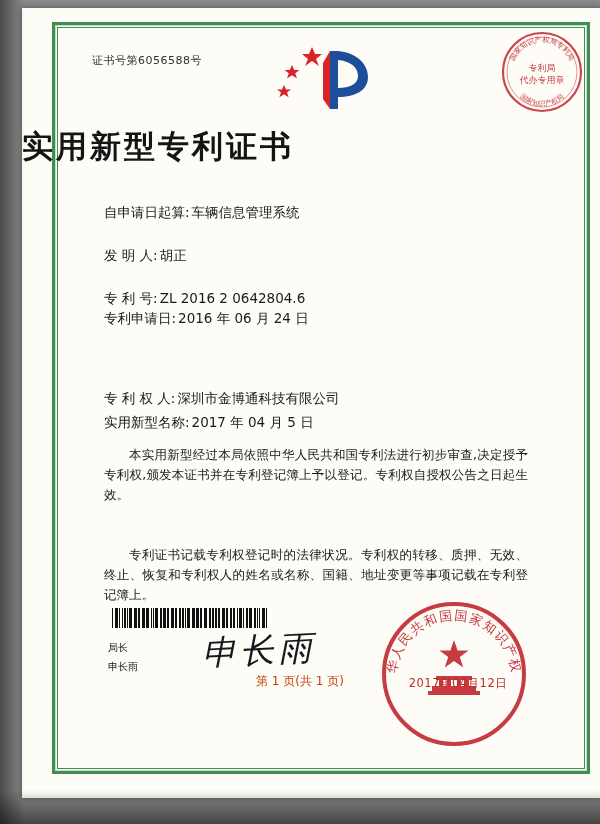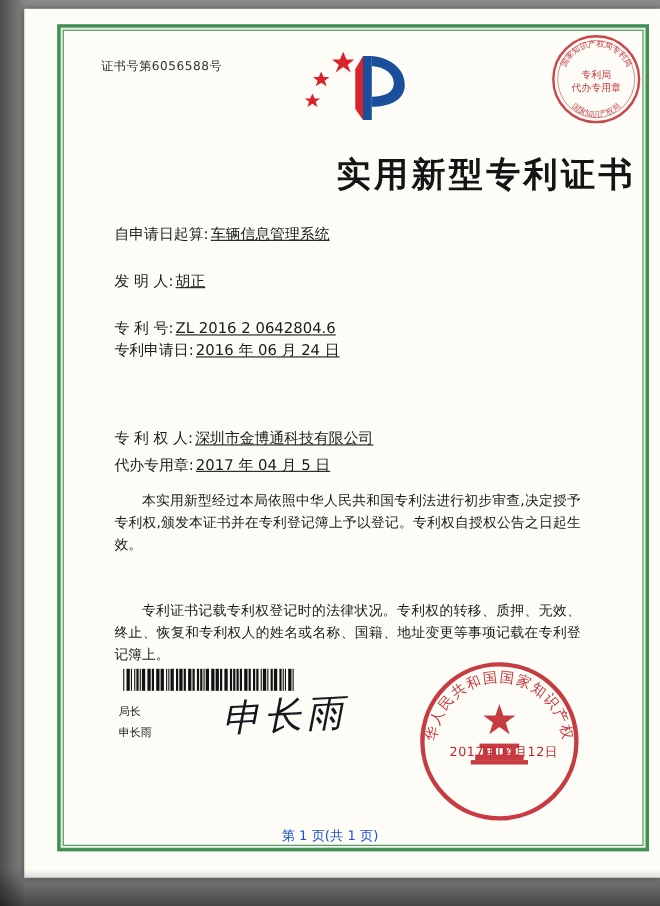--- a/index.html
+++ b/index.html
@@ -91,39 +91,38 @@
     top: 22px;
     width: 84px;
     height: 84px;
   }
 
   #title {
     position: absolute;
     left: 0;
     top: 118px;
     width: 556px;
-    text-align: right;
+    text-align: left;
     font-size: 31px;
     font-weight: bold;
     letter-spacing: 3px;
     color: #141414;
     font-family: "DejaVu Sans", sans-serif;
-    margin-top: 12px;
   }
 
   .field {
     position: absolute;
     left: 82px;
     font-size: 13.5px;
     color: #1a1a1a;
     white-space: nowrap;
     font-family: "DejaVu Sans", sans-serif;
   }
   .field .lbl { letter-spacing: 0px; }
-  .field .val { margin-left: 2px; text-decoration: underline; }
+  .field .val { margin-left: 2px; }
 
   #f-name   { top: 196px; }
   #f-inv    { top: 239px; }
   #f-patno  { top: 282px; }
   #f-appdate{ top: 302px; }
   #f-holder { top: 382px; }
   #f-grant  { top: 406px; }
 
   .para {
     position: absolute;
@@ -192,25 +191,25 @@
     width: 108px;
     text-align: center;
     font-size: 11.5px;
     color: #c0272d;
     letter-spacing: 0.5px;
   }
 
   #pagenum {
     position: absolute;
     left: 0;
-    top: 744px;
+    top: 665px;
     width: 556px;
     text-align: center;
     font-size: 12px;
-    color: #1d4ed8;
+    color: #c2410c;
   }
 
   
   #scan-shadow-left {
     position: absolute; left: 0; top: 0; width: 24px; height: 824px;
     background: linear-gradient(to right, rgba(0,0,0,0.45), rgba(0,0,0,0));
     pointer-events: none;
   }
   #scan-shadow-bottom {
     position: absolute; left: 0; bottom: 0; width: 600px; height: 34px;
@@ -277,21 +276,21 @@
 
     <div class="field" id="f-appdate">
       <span class="lbl">专利申请日:</span><span class="val">2016 年 06 月 24 日</span>
     </div>
 
     <div class="field" id="f-holder">
       <span class="lbl">专 利 权 人:</span><span class="val">深圳市金博通科技有限公司</span>
     </div>
 
     <div class="field" id="f-grant">
-      <span class="lbl">代办专用章:</span><span class="val">2017 年 04 月 5 日</span>
+      <span class="lbl">实用新型名称:</span><span class="val">2017 年 04 月 5 日</span>
     </div>
 
     <div class="para" id="p1">本实用新型经过本局依照中华人民共和国专利法进行初步审查,决定授予专利权,颁发本证书并在专利登记簿上予以登记。专利权自授权公告之日起生效。</div>
     <div class="para" id="p3">专利证书记载专利权登记时的法律状况。专利权的转移、质押、无效、终止、恢复和专利权人的姓名或名称、国籍、地址变更等事项记载在专利登记簿上。</div>
 
     <div id="barcode"><span style="width: 1px; margin-right: 2px;"></span><span style="width: 3px; margin-right: 1px;"></span><span style="width: 1px; margin-right: 2px;"></span><span style="width: 1px; margin-right: 1px;"></span><span style="width: 2px; margin-right: 1px;"></span><span style="width: 1px; margin-right: 1px;"></span><span style="width: 3px; margin-right: 2px;"></span><span style="width: 3px; margin-right: 1px;"></span><span style="width: 2px; margin-right: 2px;"></span><span style="width: 3px; margin-right: 1px;"></span><span style="width: 3px; margin-right: 2px;"></span><span style="width: 1px; margin-right: 1px;"></span><span style="width: 1px; margin-right: 1px;"></span><span style="width: 3px; margin-right: 2px;"></span><span style="width: 2px; margin-right: 1px;"></span><span style="width: 3px; margin-right: 1px;"></span><span style="width: 2px; margin-right: 2px;"></span><span style="width: 3px; margin-right: 1px;"></span><span style="width: 2px; margin-right: 2px;"></span><span style="width: 2px; margin-right: 1px;"></span><span style="width: 2px; margin-right: 1px;"></span><span style="width: 1px; margin-right: 1px;"></span><span style="width: 3px; margin-right: 2px;"></span><span style="width: 3px; margin-right: 1px;"></span><span style="width: 3px; margin-right: 1px;"></span><span style="width: 2px; margin-right: 2px;"></span><span style="width: 3px; margin-right: 2px;"></span><span style="width: 2px; margin-right: 1px;"></span><span style="width: 2px; margin-right: 1px;"></span><span style="width: 2px; margin-right: 1px;"></span><span style="width: 2px; margin-right: 2px;"></span><span style="width: 3px; margin-right: 1px;"></span><span style="width: 2px; margin-right: 2px;"></span><span style="width: 2px; margin-right: 1px;"></span><span style="width: 2px; margin-right: 2px;"></span><span style="width: 1px; margin-right: 1px;"></span><span style="width: 3px; margin-right: 1px;"></span><span style="width: 1px; margin-right: 2px;"></span><span style="width: 2px; margin-right: 1px;"></span><span style="width: 3px; margin-right: 2px;"></span><span style="width: 2px; margin-right: 1px;"></span><span style="width: 1px; margin-right: 1px;"></span><span style="width: 1px; margin-right: 2px;"></span><span style="width: 3px; margin-right: 1px;"></span><span style="width: 1px; margin-right: 1px;"></span></div>
 
     <div id="director">
       <div>局长</div>
       <div>申长雨</div>

